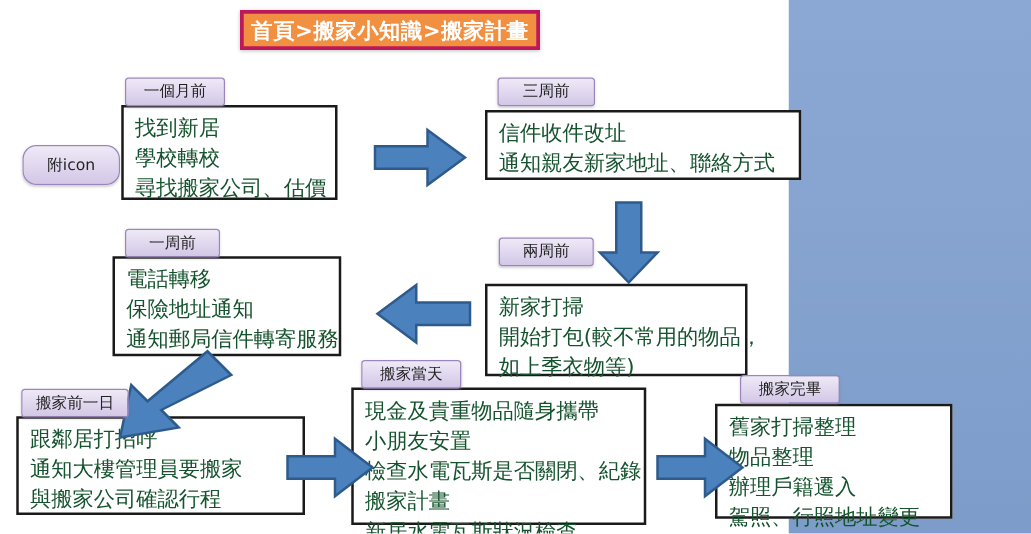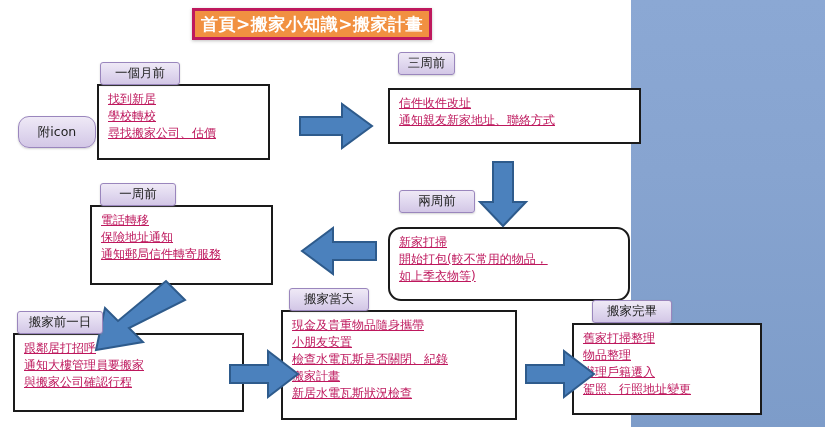--- a/index.html
+++ b/index.html
@@ -62,25 +62,24 @@
   
   .box {
     position: absolute;
     background: #ffffff;
     border: 2px solid #1a1a1a;
     box-sizing: border-box;
     padding: 5px 8px 4px 9px;
     z-index: 4;
   }
   .box .line {
-    font-size: 12px;
+    font-size: 17px;
     line-height: 1.42;
-    color: #be185d;
+    color: #14532d;
     white-space: nowrap;
-    text-decoration: underline;
   }
 
   
   .arrow {
     position: absolute;
     z-index: 5;
   }
   .arrow svg { display: block; width: 100%; height: 100%; overflow: visible; }
   .arrow .shape {
     fill: #4b81bd;
@@ -112,38 +111,38 @@
     <div class="line">學校轉校</div>
     <div class="line">尋找搬家公司、估價</div>
   </div>
 
   <div class="arrow" style="left:298px; top:101px; width:76px; height:50px;">
     <svg viewBox="0 0 76 50" preserveAspectRatio="none">
       <polygon class="shape" points="2,16 44,16 44,3 74,25 44,47 44,34 2,34"></polygon>
     </svg>
   </div>
 
-  <div class="tag" style="left:398px; top:52px; width:57px; height:23px;">
+  <div class="tag" style="left:398px; top:62px; width:78px; height:23px;">
     <span>三周前</span>
   </div>
   <div class="box" style="left:388px; top:88px; width:253px; height:56px;">
     <div class="line">信件收件改址</div>
     <div class="line">通知親友新家地址、聯絡方式</div>
   </div>
 
   <div class="arrow" style="left:477px; top:160px; width:52px; height:68px;">
     <svg viewBox="0 0 52 68" preserveAspectRatio="none">
       <polygon class="shape" points="16,2 36,2 36,42 49,42 26,66 3,42 16,42"></polygon>
     </svg>
   </div>
 
   <div class="tag" style="left:399px; top:190px; width:76px; height:23px;">
     <span>兩周前</span>
   </div>
-  <div class="box" style="left:388px; top:227px; width:242px; height:74px;border-radius:13px;">
+  <div class="box" style="left:388px; top:227px; width:210px; height:74px;">
     <div class="line">新家打掃</div>
     <div class="line">開始打包(較不常用的物品，</div>
     <div class="line">如上季衣物等)</div>
   </div>
 
   <div class="arrow" style="left:300px; top:225px; width:78px; height:52px;">
     <svg viewBox="0 0 78 52" preserveAspectRatio="none">
       <polygon class="shape" points="76,17 33,17 33,3 2,26 33,49 33,35 76,35"></polygon>
     </svg>
   </div>

